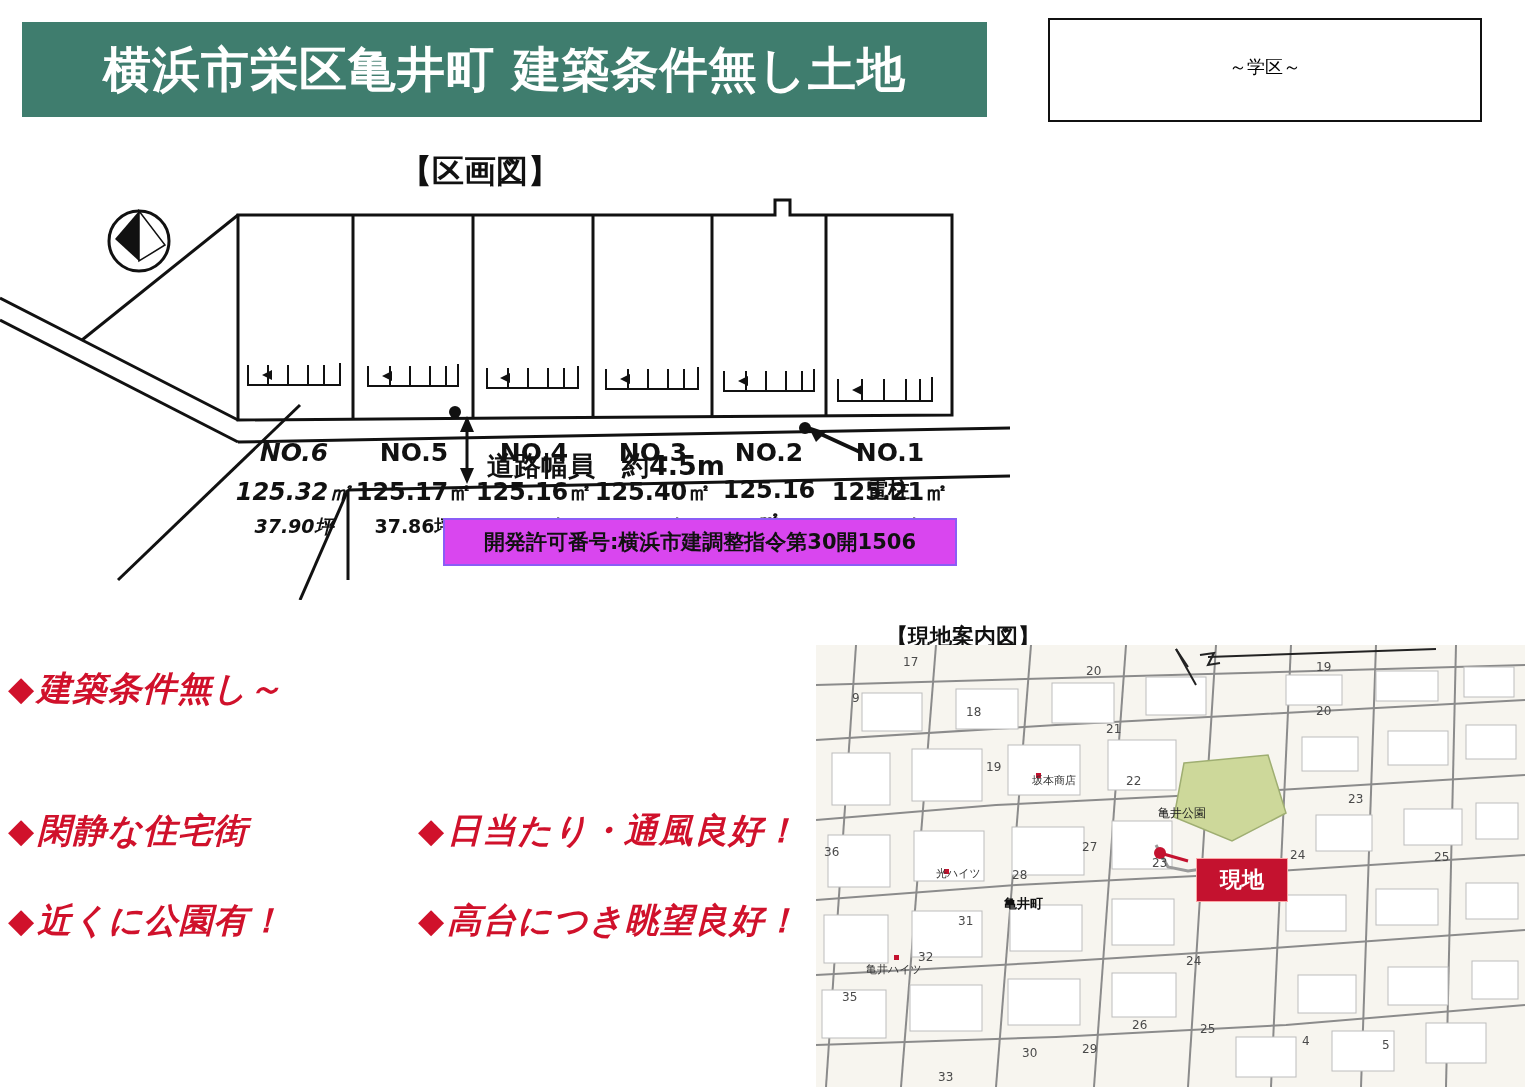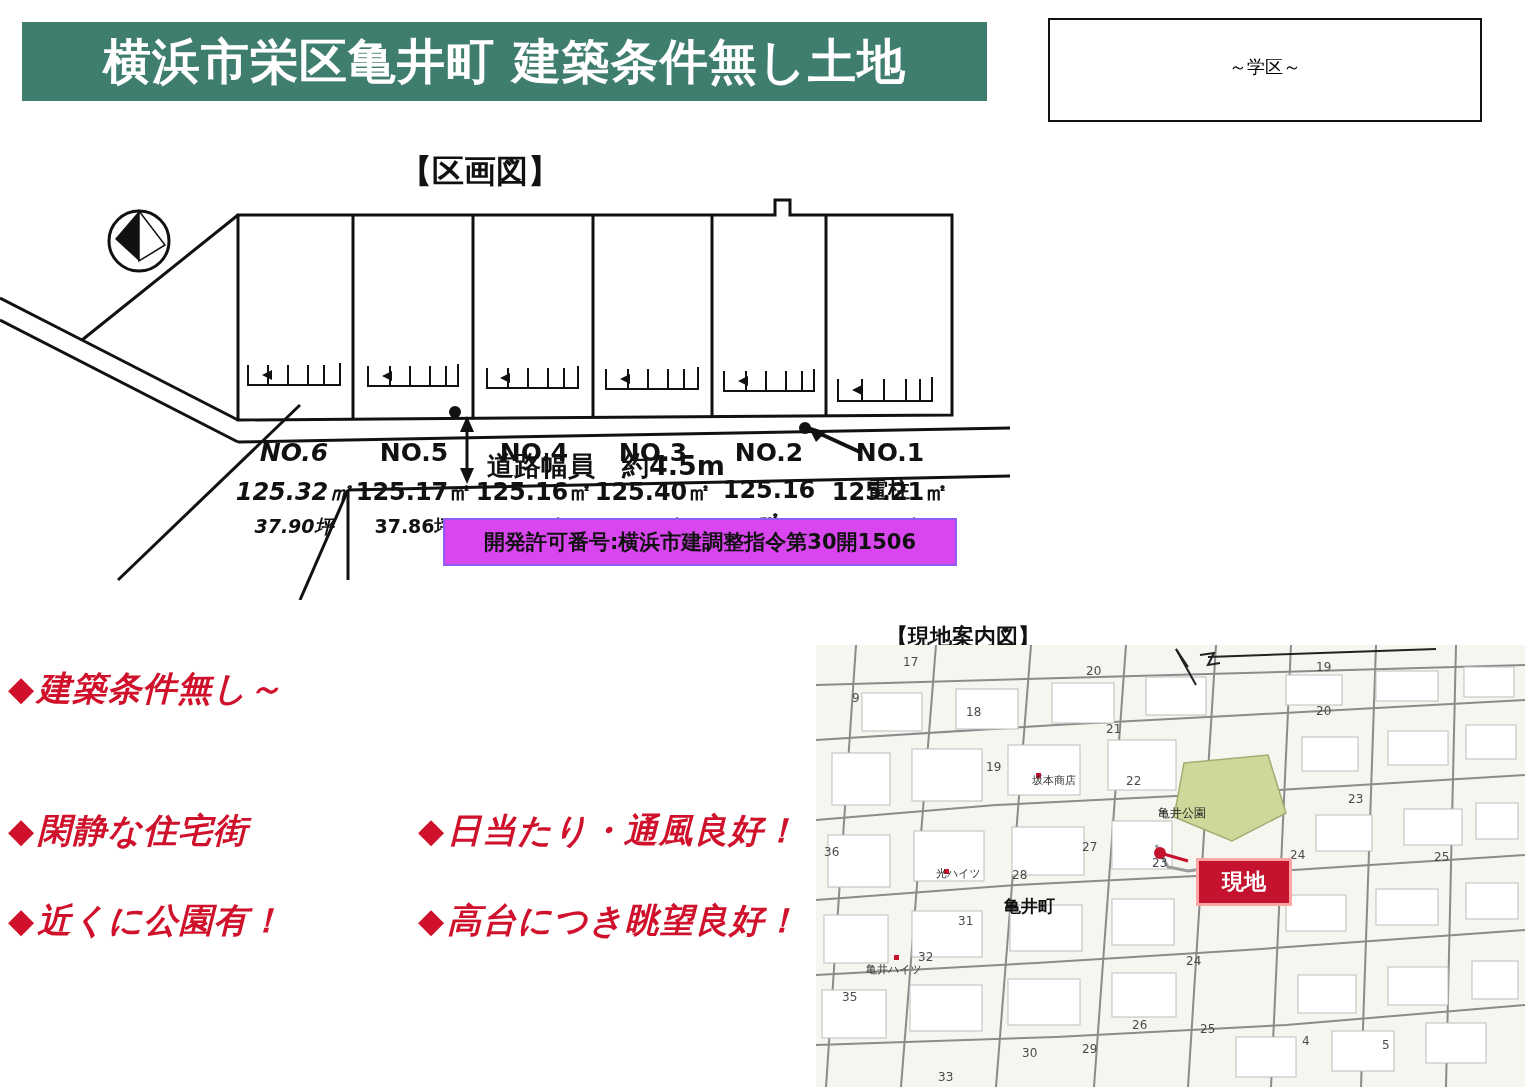--- a/index.html
+++ b/index.html
@@ -7,21 +7,21 @@
     width:1525px;height:1087px;
     background:#ffffff;
     font-family:"DejaVu Sans","Liberation Sans",sans-serif;
     position:relative;
     overflow:hidden;
   }
   .abs{position:absolute;}
 
   
   #title-banner{
-    left:22px;top:22px;width:965px;height:79px;
+    left:22px;top:22px;width:965px;height:95px;
     background:#3f7d6e;
     display:flex;align-items:center;justify-content:center;
   }
   #title-banner .t{
     color:#ffffff;font-size:48px;font-weight:bold;letter-spacing:1px;
     white-space:nowrap;
   }
 
   
   #school-box{
@@ -81,25 +81,25 @@
   
   #area-heading{left:886px;top:622px;font-size:22px;font-weight:bold;color:#111;}
   #area-map{
     left:816px;top:645px;width:709px;height:442px;
     background:#f4f2ec;overflow:hidden;
   }
   #area-map svg{display:block;}
   #genchi-badge{
     left:1196px;top:858px;width:90px;height:42px;background:#c4122f;
     display:flex;align-items:center;justify-content:center;
-    border:3px solid #fca5a5;
+    border:1px solid #fca5a5;
   }
   #genchi-badge span{color:#fff;font-size:22px;font-weight:bold;}
   .maplbl{position:absolute;font-size:11px;color:#333;}
-  .maplbl.big{font-size:17px;font-weight:bold;color:#111;text-align:right;}
+  .maplbl.big{font-size:13px;font-weight:bold;color:#111;text-align:right;}
   .maplbl.park{font-size:12px;color:#222;}
   .mapnum{position:absolute;font-size:12px;color:#4a4a4a;}
 </style>
 </head>
 <body>
 
 <div class="abs" id="title-banner">
   <div class="t">横浜市栄区亀井町 建築条件無し土地</div>
 </div>
 

